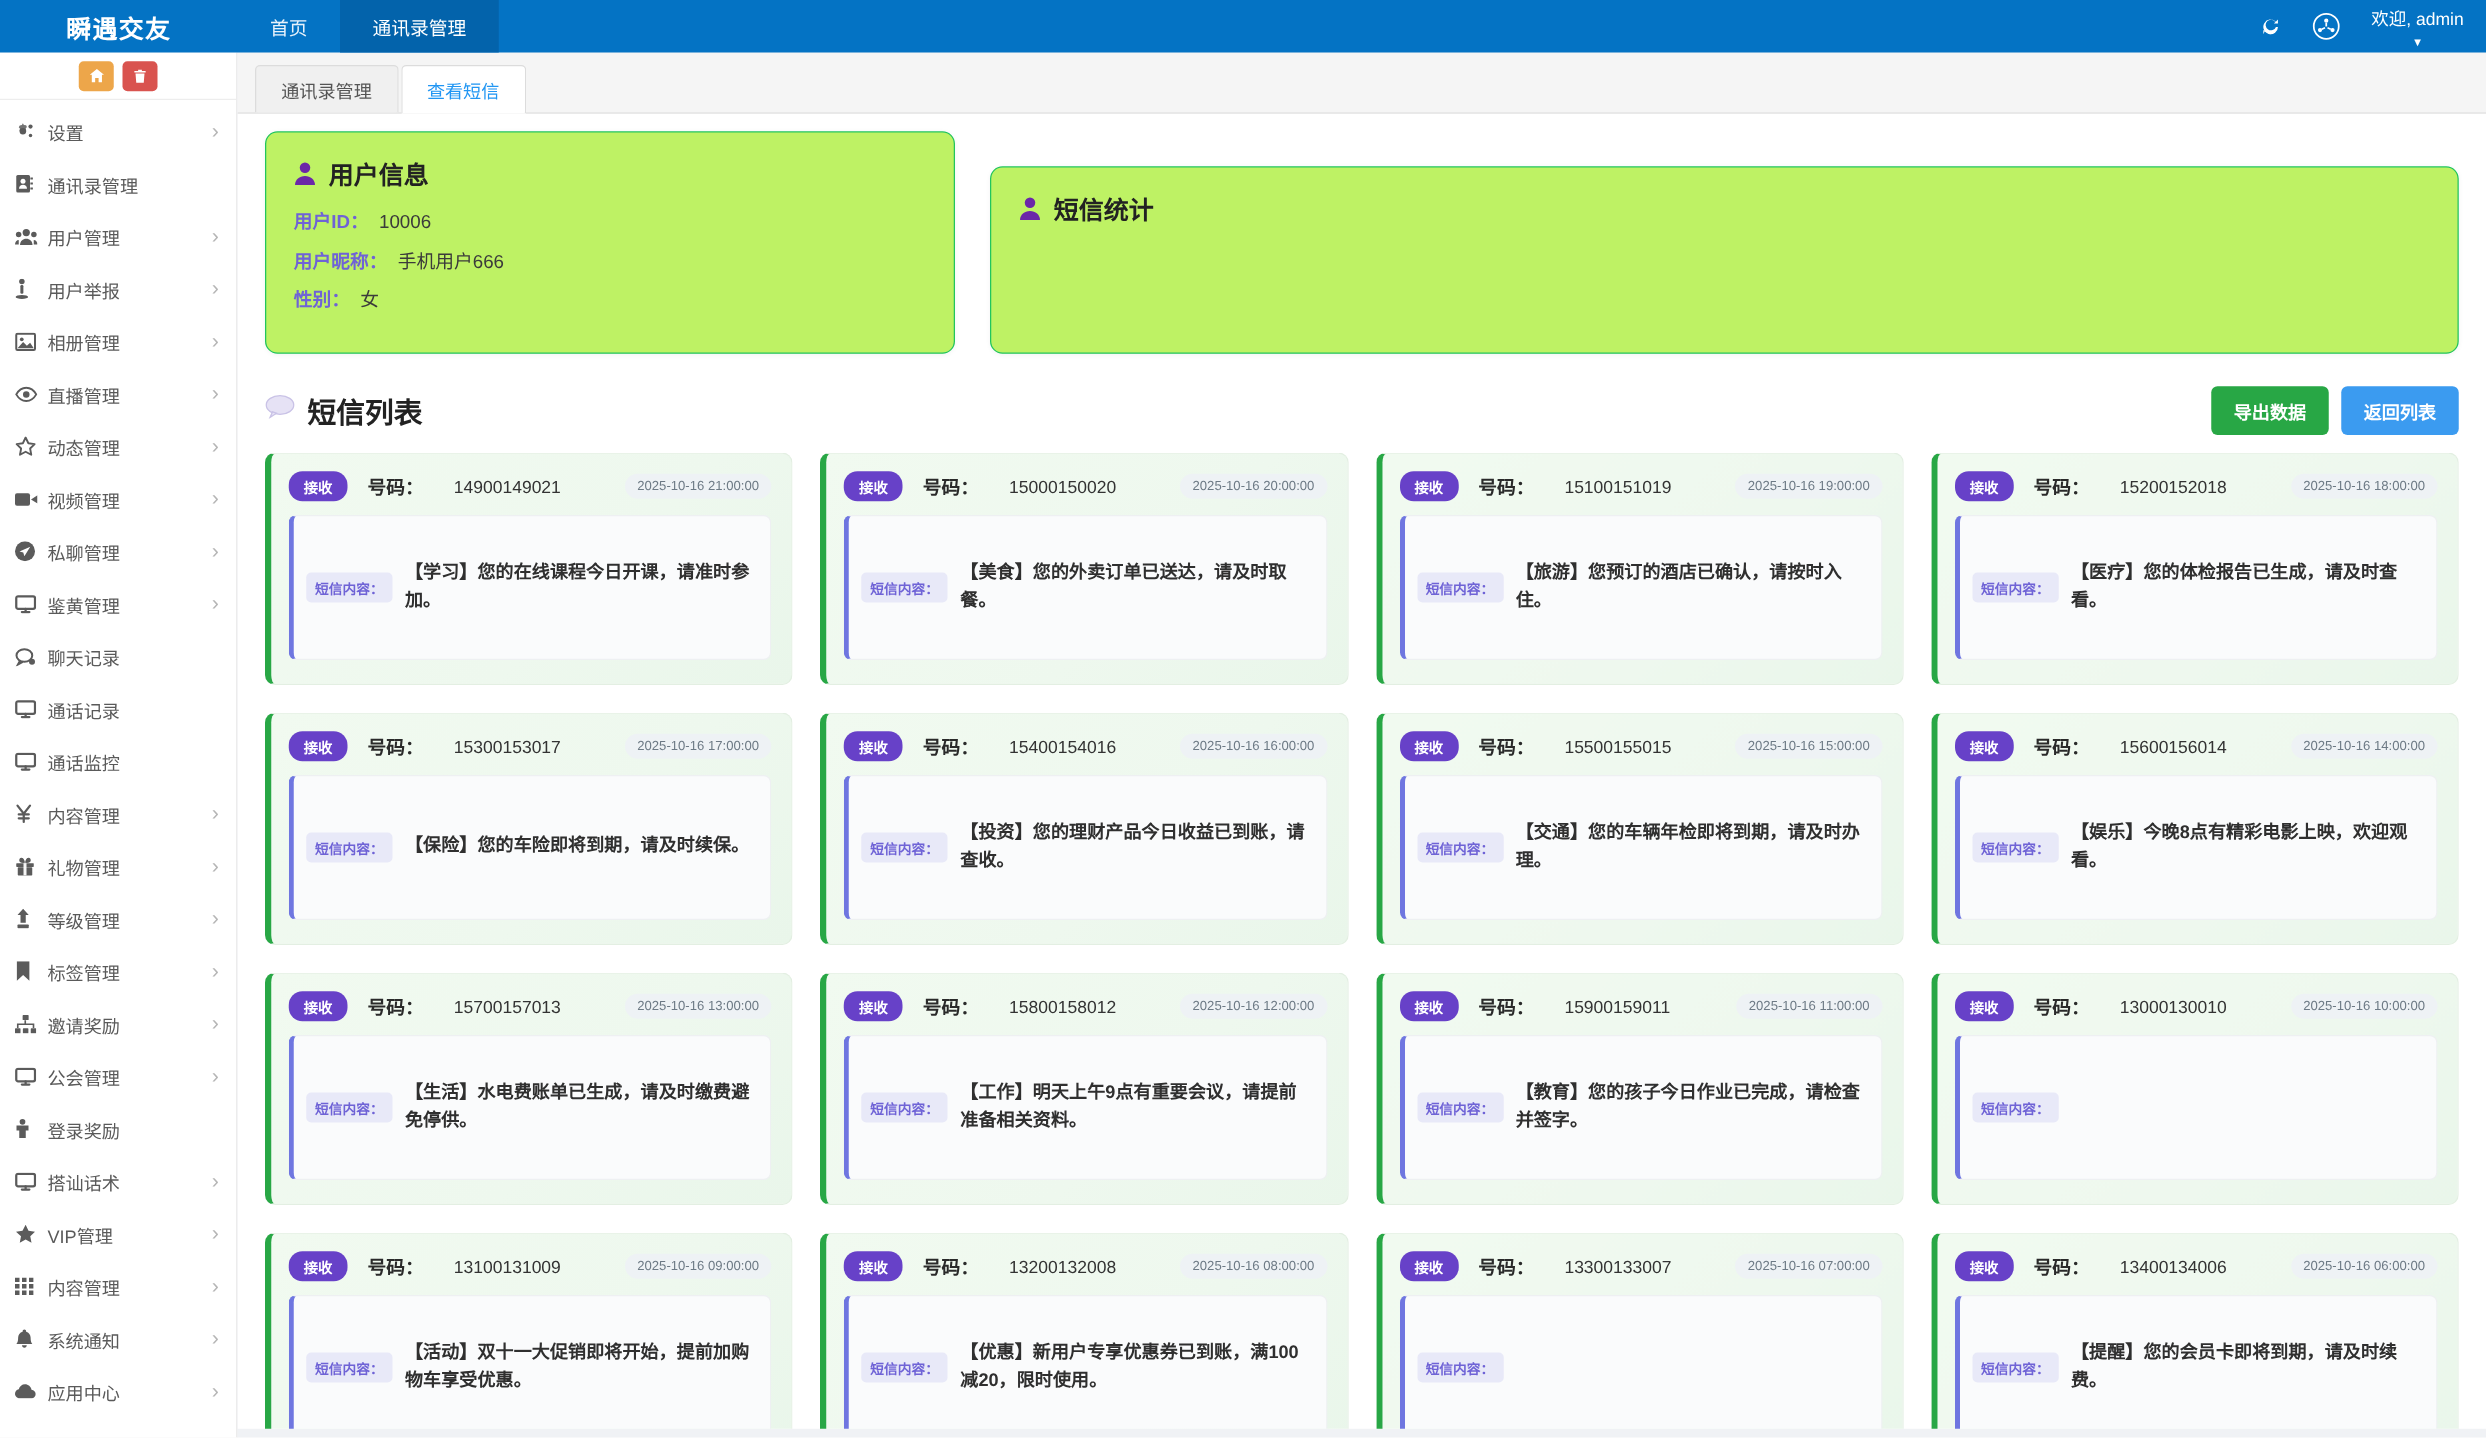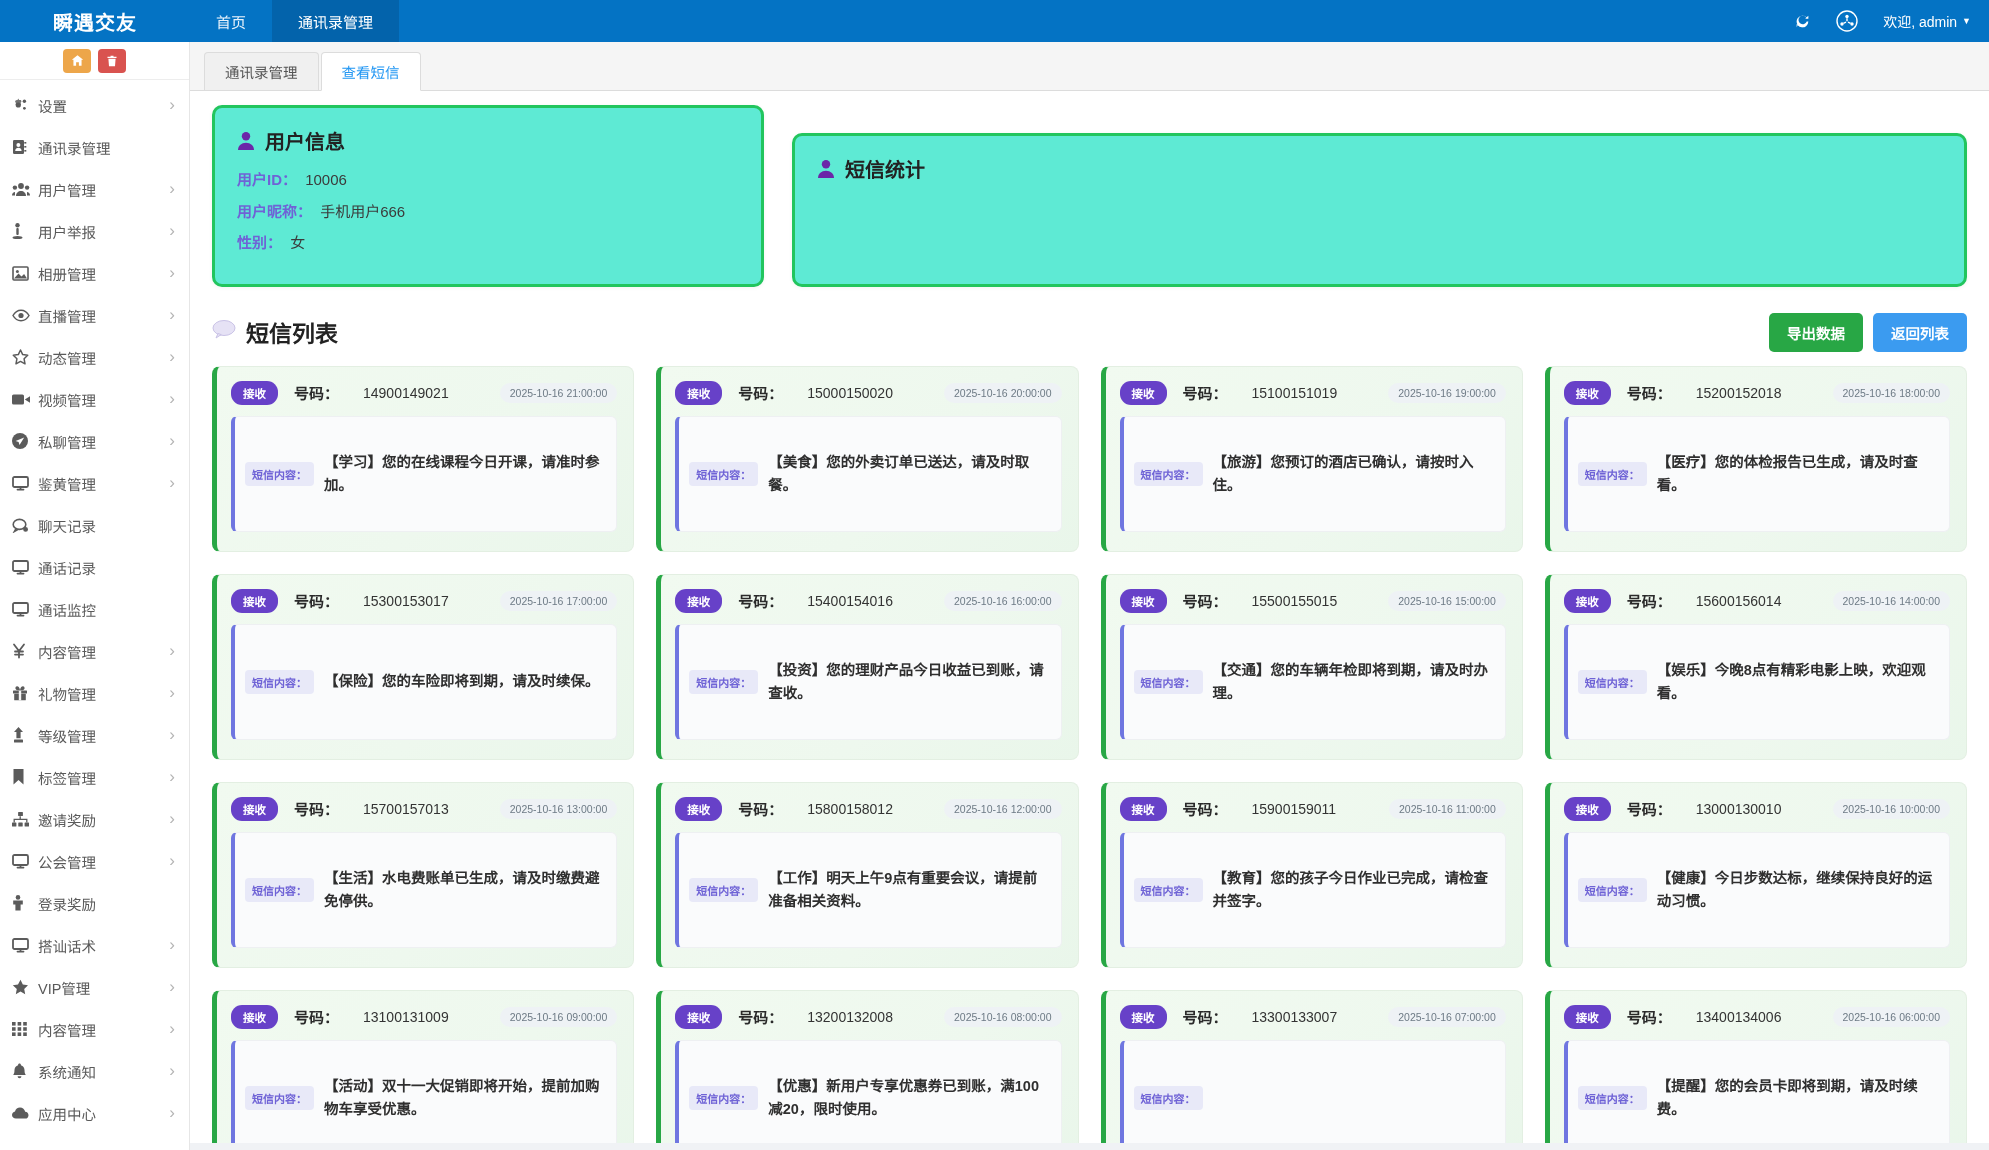--- a/index.html
+++ b/index.html
@@ -22,21 +22,21 @@
   .nav-item{
     display:flex;align-items:center;padding:0 26px;color:#e8f2fb;
     font-size:15px;cursor:pointer;
   }
   .nav-item.active{background:#0363ab;color:#fff;}
   .nav-right{
     margin-left:auto;display:flex;align-items:center;gap:22px;
     padding-right:18px;color:#fff;
   }
   .nav-ico{display:flex;align-items:center;justify-content:center;cursor:pointer;}
-  .welcome{font-size:14px;display:flex;align-items:center;gap:5px;cursor:pointer;}
+  .welcome{font-size:14px;display:flex;align-items:center;gap:5px;cursor:pointer;flex-direction:column;}
   .caret{font-size:9px;}
 
   
   .shell{display:flex;height:1108px;}
 
   
   .sidebar{
     width:190px;background:#fff;border-right:1px solid #e6e6e6;
     overflow:hidden;flex:0 0 190px;
   }
@@ -75,21 +75,21 @@
   .tab.active{background:#fff;color:#2196f3;border-bottom:1px solid #fff;
     margin-bottom:-1px;}
 
   .content{
     background:#fff;height:1052px;overflow:hidden;padding:14px 22px 0 22px;
   }
 
   
   .info-row{display:flex;gap:28px;align-items:stretch;}
   .card{
-    background:#5eead4;border:3px solid #22c55e;border-radius:10px;
+    background:#bef264;border:1px solid #22c55e;border-radius:10px;
     box-shadow:0 1px 4px rgba(0,0,0,.05);padding:18px 22px 20px 22px;
   }
   .card-user{width:552px;}
   .card-stats{flex:1;margin-top:28px;}
   .card-head{display:flex;align-items:center;gap:10px;margin-bottom:14px;}
   .card-head .ttl{font-size:20px;font-weight:bold;color:#222;}
   .uicon{color:#6b27a8;display:flex;align-items:center;}
   .kv{font-size:15px;margin-bottom:9px;line-height:1.5;}
   .kv .k{color:#6f63d6;font-weight:bold;}
   .kv .v{color:#3b3b3b;margin-left:4px;}
@@ -666,21 +666,20 @@
           </div>
           <div class="msg-card">
             <div class="msg-top">
               <span class="badge">接收</span>
               <span class="numlabel">号码：</span>
               <span class="numval">13000130010</span>
               <span class="time">2025-10-16 10:00:00</span>
             </div>
             <div class="msg-body">
               <span class="ctag">短信内容：</span>
-              <span class="ctext">【健康】今日步数达标，继续保持良好的运动习惯。</span>
             </div>
           </div>
           <div class="msg-card">
             <div class="msg-top">
               <span class="badge">接收</span>
               <span class="numlabel">号码：</span>
               <span class="numval">13100131009</span>
               <span class="time">2025-10-16 09:00:00</span>
             </div>
             <div class="msg-body">

